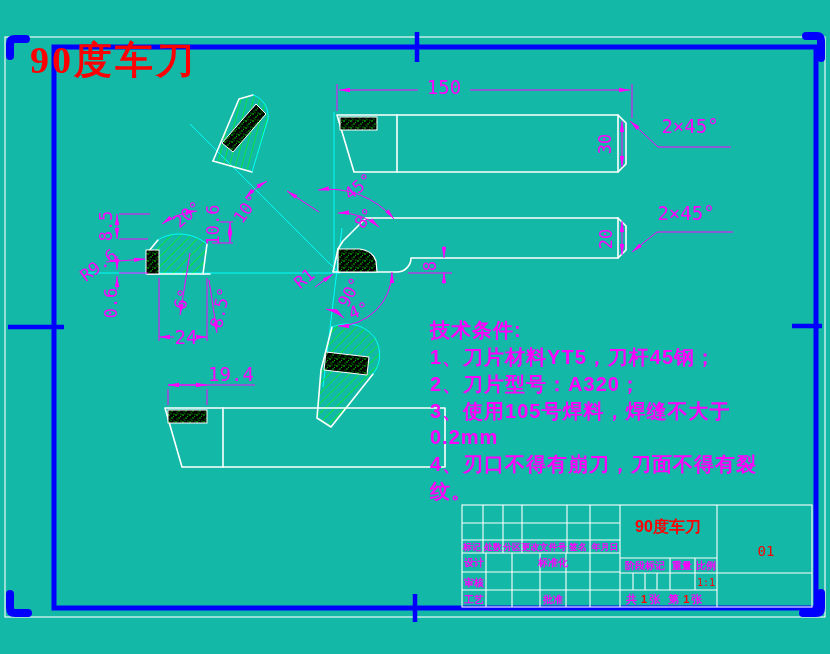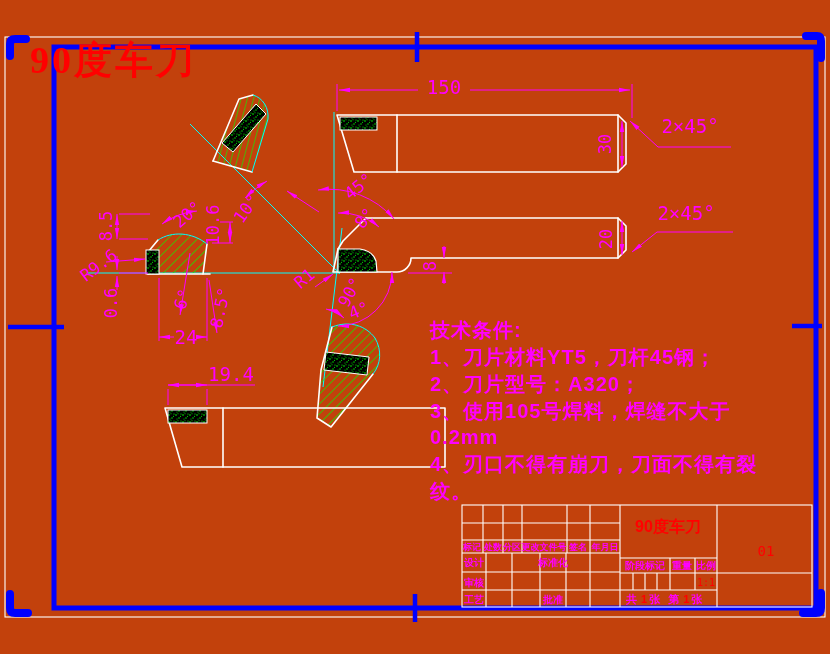--- a/index.html
+++ b/index.html
@@ -1,16 +1,16 @@
 <!DOCTYPE html>
 <html><head>
 <meta charset="utf-8">
 <style>
   html,body{margin:0;padding:0;background:#000;}
-  .screen{position:relative;width:830px;height:654px;background:#c2410c;overflow:hidden;}
+  .screen{position:relative;width:830px;height:654px;background:#14b8a6;overflow:hidden;}
   svg{position:absolute;left:0;top:0;}
   .w{stroke:#FFFFFF;stroke-width:1.6;fill:none;stroke-linejoin:round;stroke-linecap:round;}
   .wt{stroke:#FFFFFF;stroke-width:1.1;fill:none;}
   .m{stroke:#FF00FF;stroke-width:1;fill:none;}
   .c{stroke:#00FFFF;stroke-width:1;fill:none;}
   .bframe{stroke:#0000FF;stroke-width:5;fill:none;}
   .bcorner{stroke:#0000FF;stroke-width:8;fill:none;stroke-linecap:round;stroke-linejoin:round;}
   .btick{stroke:#0000FF;stroke-width:4.5;fill:none;}
   text{user-select:none;}
   .dim{fill:#FF00FF;font-family:"DejaVu Sans Mono",monospace;font-size:17px;}

